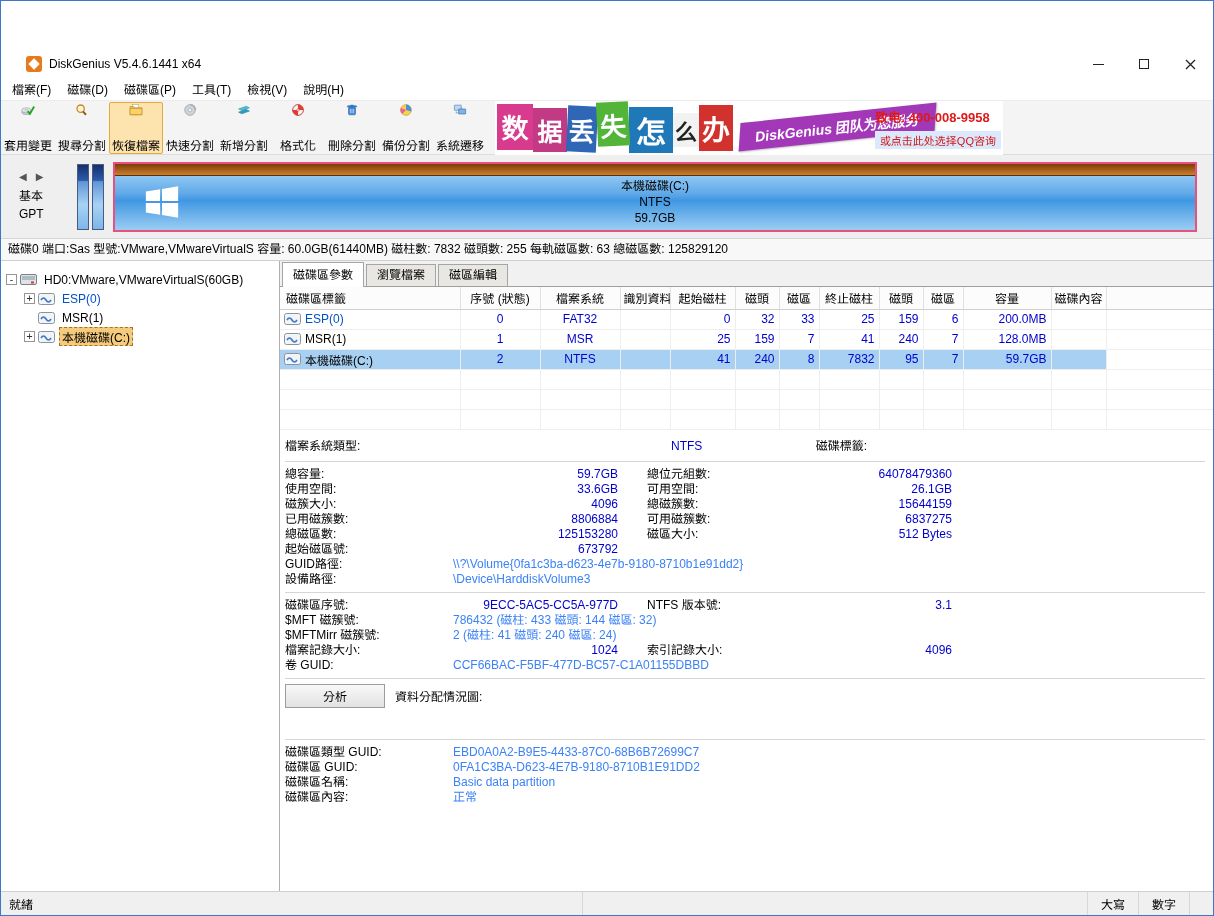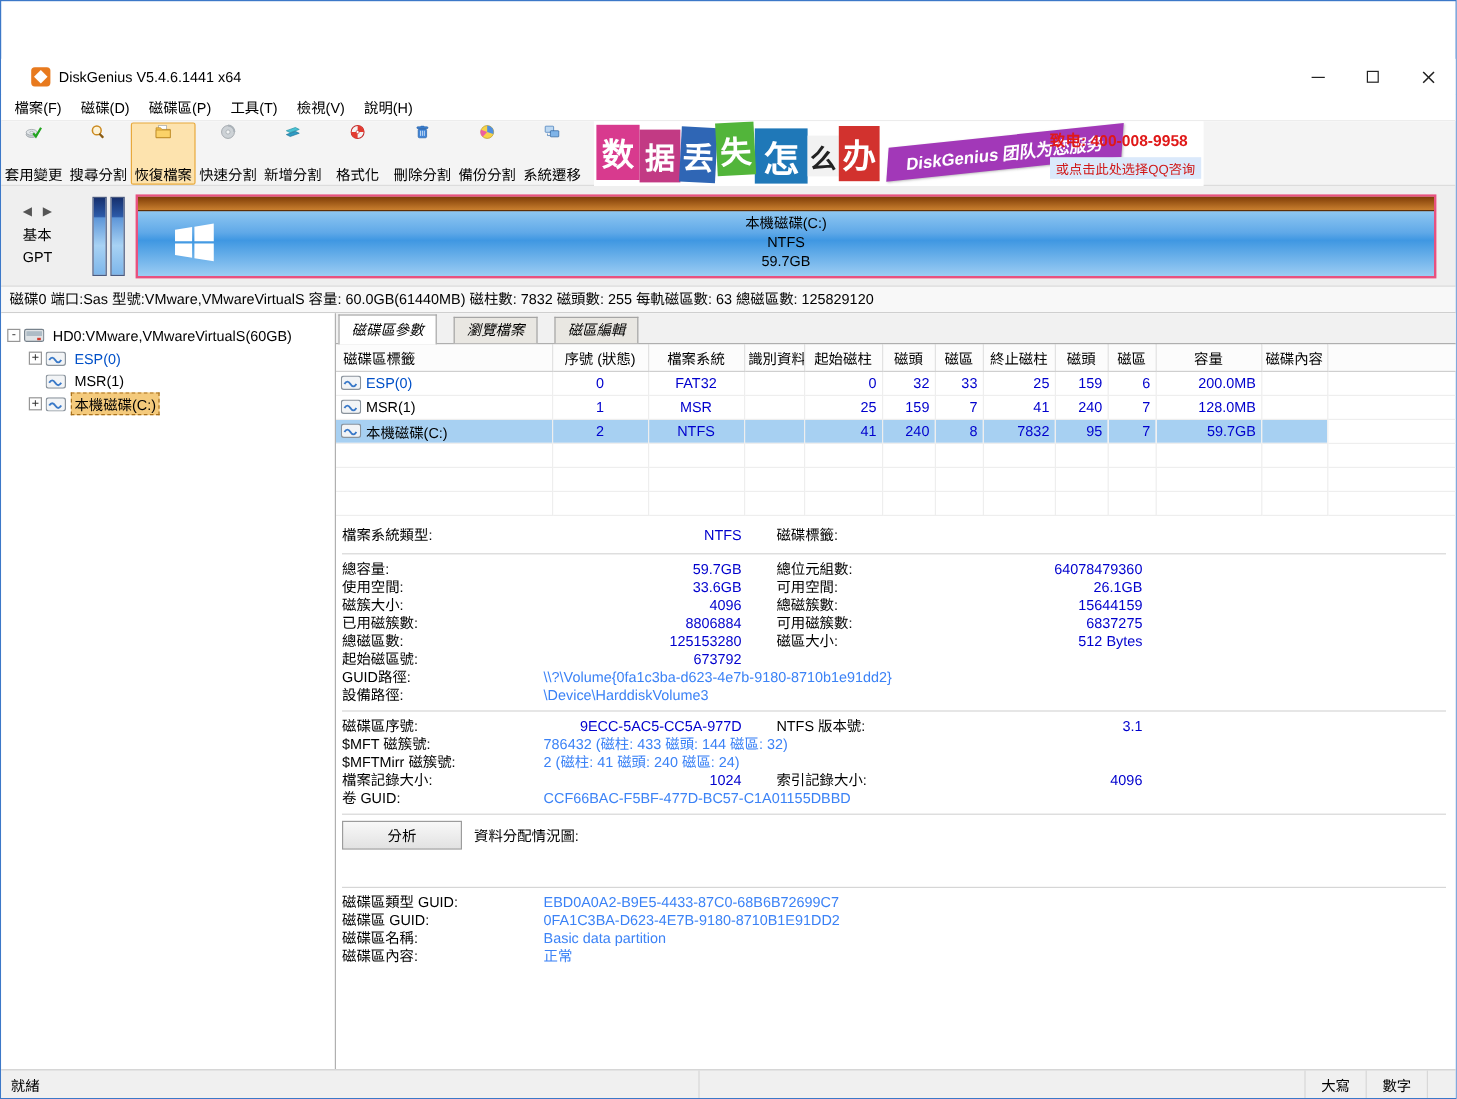--- a/index.html
+++ b/index.html
@@ -75,40 +75,40 @@
   .expander.none{visibility:hidden;}
   .tree-icon{margin-right:4px;flex:none;display:inline-flex;}
   .tree-label{padding:1px 3px;}
   .tree-label.esp{color:#0050c8;}
   .tree-label.sel{background:#f4ca7c;border:1px dashed #a9711c;padding:0 2px;}
 
   .right-panel{flex:1;display:flex;flex-direction:column;background:#fff;min-width:0;}
 
   
   .tabs{height:26px;background:#f1f1f1;display:flex;align-items:flex-end;padding-left:2px;border-bottom:1px solid #9f9f9f;flex:none;}
-  .tab{height:22px;line-height:21px;padding:0 10px;border:1px solid #a5a5a5;border-bottom:none;background:#e9e7e2;margin-right:14px;white-space:nowrap;font-style:italic;}
+  .tab{height:22px;line-height:21px;padding:0 10px;border:1px solid #a5a5a5;border-bottom:none;background:#e9e7e2;margin-right:2px;white-space:nowrap;}
   .tab.active{background:#fff;height:25px;line-height:24px;margin-bottom:-1px;position:relative;z-index:2;}
 
   
   .ptable{border-collapse:collapse;table-layout:fixed;width:100%;font-size:12px;flex:none;}
   .ptable th{height:22px;font-weight:normal;border-right:1px solid #e2e2e2;border-bottom:1px solid #cfcfcf;background:#fcfcfc;
     padding:0 3px;overflow:hidden;white-space:nowrap;text-align:center;}
   .ptable th.first{text-align:left;padding-left:6px;}
   .ptable td{height:20px;border-right:1px solid #eeeeee;border-bottom:1px solid #eeeeee;padding:0 4px;overflow:hidden;white-space:nowrap;}
   .ptable td.num{text-align:right;color:#0000cd;}
   .ptable td.ctr{text-align:center;color:#0000cd;}
   .ptable tr.sel td:not(.filler){background:#a7d0f2;}
   .lblcell{display:flex;align-items:center;gap:4px;}
   .lblcell .esp{color:#0050c8;}
   th.filler,td.filler{border-right:none;}
 
   
   .details{flex:1;padding:8px 8px 0 5px;overflow:hidden;}
   .drow{display:flex;height:15px;line-height:15px;white-space:nowrap;}
-  .drow.tall{height:18px;line-height:17px;}
+  .drow.tall{height:18px;line-height:17px;justify-content:space-between;}
   .drow .l1{width:168px;flex:none;}
   .drow .v1{width:165px;flex:none;text-align:right;color:#0000cd;}
   .drow .l2{width:155px;flex:none;margin-left:29px;}
   .drow .v2{width:150px;flex:none;text-align:right;color:#0000cd;}
   .drow .vw{color:#3b82f6;}
   .dsep{border-top:1px solid #d6d6d6;margin:5px 0;}
   .analysis-row{display:flex;align-items:center;gap:10px;margin:3px 0 4px;}
   .analyze-btn{width:100px;height:24px;background:linear-gradient(#f8f8f8,#e2e2e2);border:1px solid #9c9c9c;font-size:12px;font-family:inherit;}
   .alloc-space{height:22px;}
 

